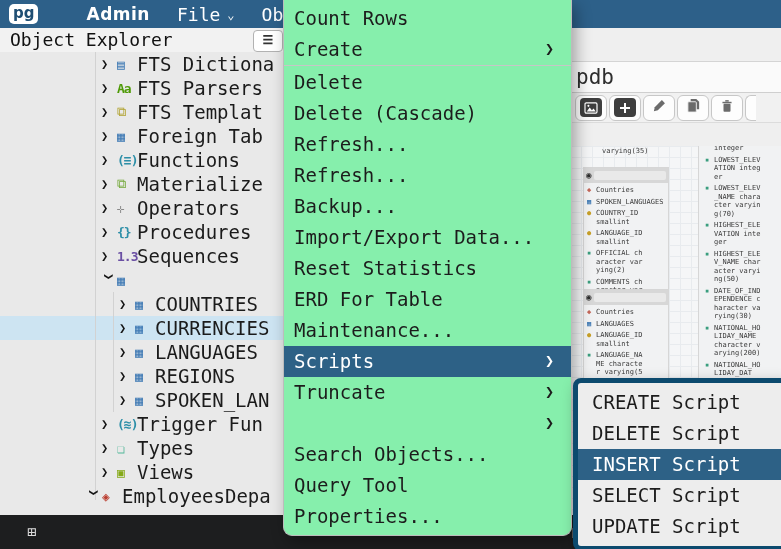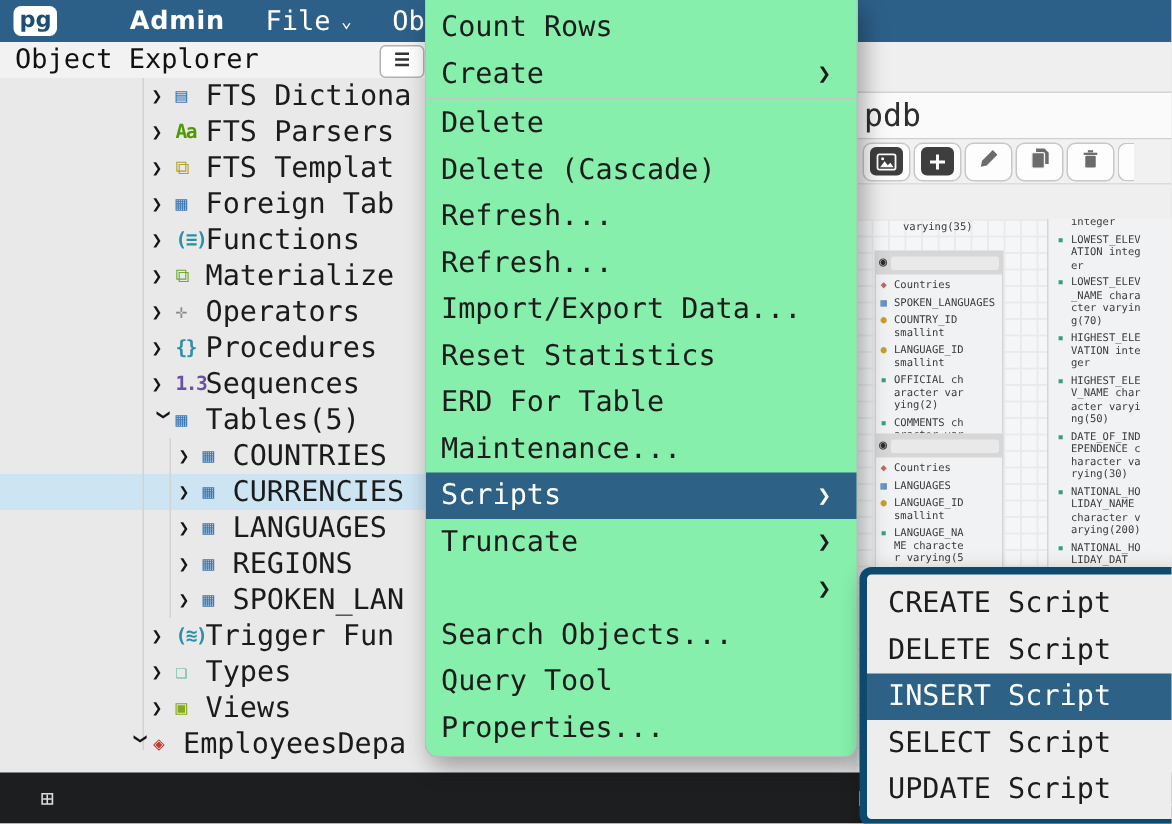--- a/index.html
+++ b/index.html
@@ -134,21 +134,20 @@
       <span>Procedures</span>
     </div>
     <div class="tree-row" style="padding-left: 101px;">
       <span class="chev">❯</span>
       <span class="ticon txt-sm" style="color: rgb(106, 79, 163);">1.3</span>
       <span>Sequences</span>
     </div>
     <div class="tree-row expanded" style="padding-left: 101px;">
       <span class="chev">❯</span>
       <span class="ticon" style="color: rgb(62, 121, 180);">▦</span>
-      <span>Tables(5)</span>
     </div>
     <div class="tree-row" style="padding-left: 119px;">
       <span class="chev">❯</span>
       <span class="ticon" style="color: rgb(62, 121, 180);">▦</span>
       <span>COUNTRIES</span>
     </div>
     <div class="tree-row selected" style="padding-left: 119px;">
       <span class="chev">❯</span>
       <span class="ticon" style="color: rgb(62, 121, 180);">▦</span>
       <span>CURRENCIES</span>
@@ -368,20 +367,24 @@
     </div>
     <div class="menu-item">
       <span>Refresh...</span>
       <span class="arrow"></span>
     </div>
     <div class="menu-item">
       <span>Refresh...</span>
       <span class="arrow"></span>
     </div>
     <div class="menu-item">
+      <span>Backup...</span>
+      <span class="arrow"></span>
+    </div>
+    <div class="menu-item">
       <span>Import/Export Data...</span>
       <span class="arrow"></span>
     </div>
     <div class="menu-item">
       <span>Reset Statistics</span>
       <span class="arrow"></span>
     </div>
     <div class="menu-item">
       <span>ERD For Table</span>
       <span class="arrow"></span>

